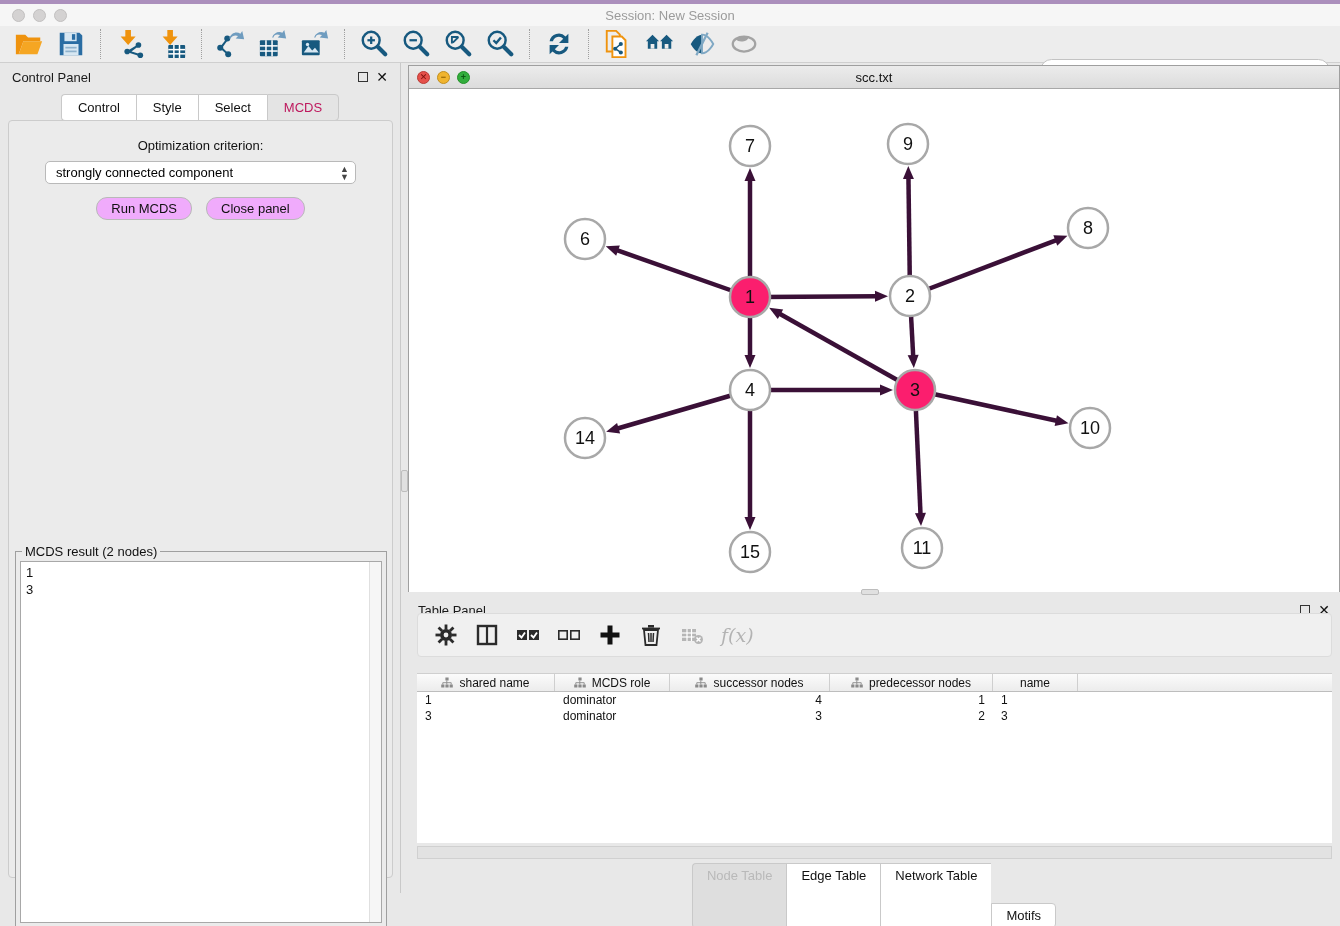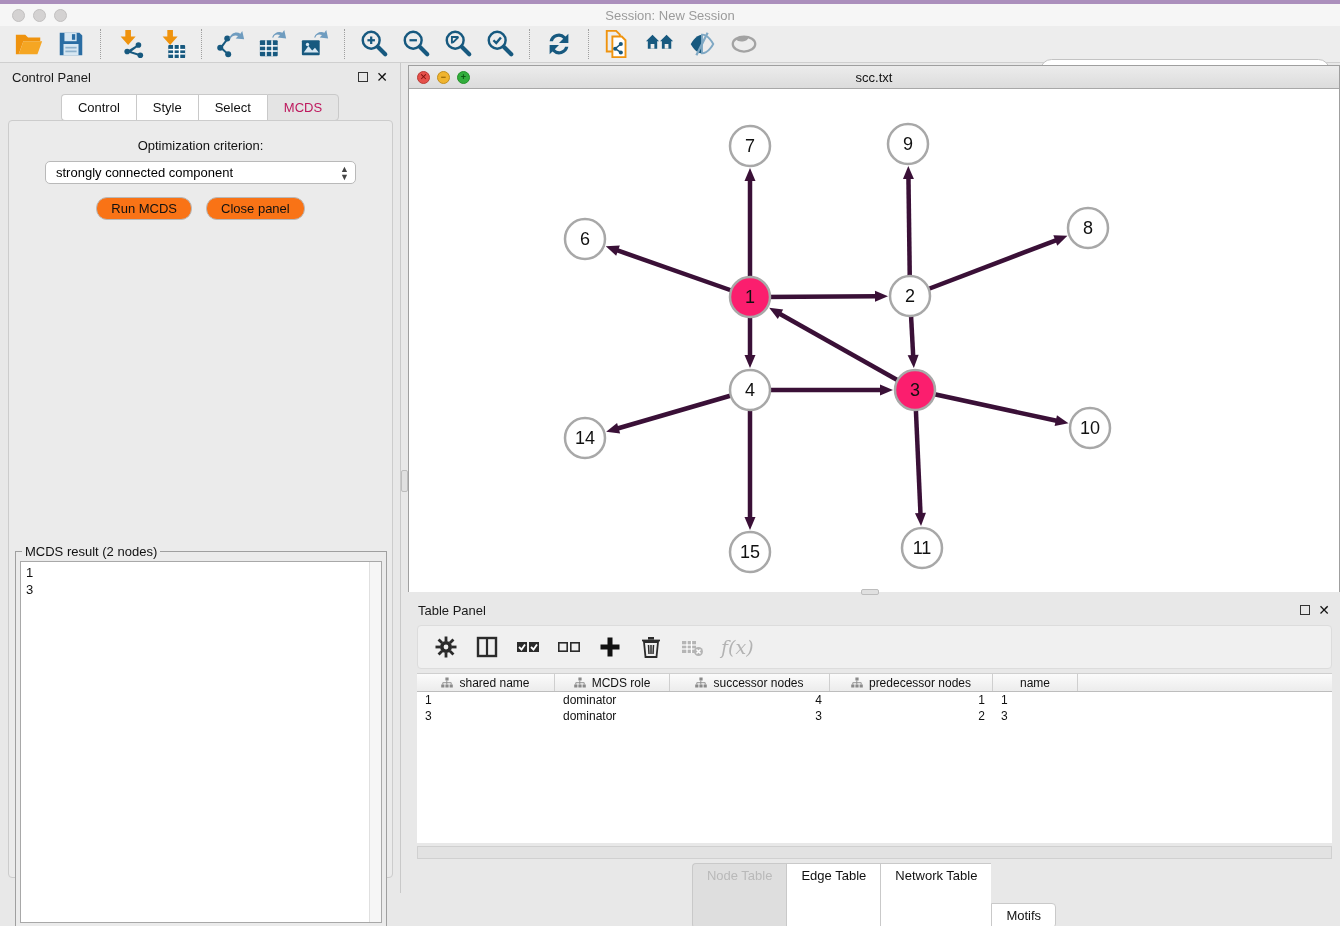--- a/index.html
+++ b/index.html
@@ -31,21 +31,21 @@
   .cp-tabs { position:absolute; left:0; top:31px; width:100%; display:flex; justify-content:center; }
   .cp-tab { font-size:13px; padding:5px 16px; background:#fff; border:1px solid #c9c9c9; border-right:none; color:#111; cursor:pointer; }
   .cp-tab:first-child { border-radius:4px 0 0 4px; }
   .cp-tab:last-child { border-right:1px solid #c9c9c9; border-radius:0 4px 4px 0; }
   .cp-tab.selected { background:#e4e4e4; color:#be185d; }
   .cp-content { position:absolute; left:8px; top:57px; width:385px; height:758px; background:#ebebeb; border:1px solid #cccccc; border-radius:4px; }
   .opt-label { text-align:center; font-size:13px; margin-top:17px; color:#111; }
   .dropdown { margin:8px auto 0; width:311px; height:23px; background:#fff; border:1px solid #b9b9b9; border-radius:5px; display:flex; align-items:center; padding:0 6px 0 10px; font-size:13px; cursor:pointer; }
   .dd-stepper { margin-left:auto; font-size:9px; line-height:8px; color:#444; text-align:center; }
   .btn-row { display:flex; justify-content:center; gap:14px; margin-top:13px; }
-  .push-btn { background:#f97316; border:1px solid #b9b9b9; border-radius:11px; font-size:13px; padding:3px 14px; cursor:pointer; color:#111; }
+  .push-btn { background:#f0abfc; border:1px solid #b9b9b9; border-radius:11px; font-size:13px; padding:3px 14px; cursor:pointer; color:#111; }
   .result-box { position:absolute; left:6px; top:430px; width:372px; height:378px; border:1px solid #9f9f9f; background:#ebebeb; }
   .result-legend { position:absolute; left:6px; top:-8px; background:#ebebeb; padding:0 3px; font-size:13px; color:#111; }
   .result-area { position:absolute; left:4px; top:9px; right:4px; bottom:5px; background:#fff; border:1px solid #a8a8a8; font-size:13px; color:#111; padding:2px 5px; line-height:17px; overflow:hidden; }
   .result-scroll { position:absolute; right:0; top:0; bottom:0; width:12px; background:#f6f6f6; border-left:1px solid #e0e0e0; }
   .cp-splitter { position:absolute; left:401px; top:470px; width:7px; height:22px; background:#e0e0e0; border:1px solid #bdbdbd; border-radius:2px; }
 
   
   .net-window { position:absolute; left:408px; top:65px; width:932px; height:527px; border:1px solid #9f9f9f; background:#fff; }
   .net-titlebar { height:23px; background:linear-gradient(#ececec,#dcdcdc); border-bottom:1px solid #a8a8a8; display:flex; align-items:center; position:relative; }
   .net-lights { display:flex; gap:7px; margin-left:8px; }
@@ -54,21 +54,21 @@
   .nlight.yellow { background:#f0b42f; border:1px solid #c28f1e; color:#8a5d00; }
   .nlight.green { background:#32ad3c; border:1px solid #239129; color:#0c5a12; }
   .net-title { position:absolute; left:0; right:0; text-align:center; font-size:13px; color:#111; }
   .net-canvas { position:relative; width:100%; height:503px; background:#fff; }
   .net-canvas svg { position:absolute; left:0; top:0; }
   .net-splitter-bottom { position:absolute; left:452px; bottom:-4px; width:18px; height:6px; background:#e0e0e0; border:1px solid #bdbdbd; border-radius:2px; }
 
   
   .table-panel { position:absolute; left:408px; top:597px; width:932px; height:296px; }
   .tp-header { height:26px; display:flex; align-items:center; padding:0 10px; }
-  .tp-toolbar { position:absolute; left:9px; top:28px; width:915px; height:44px; background:#f0f0f0; border:1px solid #dcdcdc; border-radius:4px; display:flex; align-items:center; gap:17px; padding:0 16px; }
+  .tp-toolbar { position:absolute; left:9px; top:16px; width:915px; height:44px; background:#f0f0f0; border:1px solid #dcdcdc; border-radius:4px; display:flex; align-items:center; gap:17px; padding:0 16px; }
   .tp-toolbar .icon { width:24px; height:24px; cursor:pointer; }
   .fx-label { font-size:19px; font-style:italic; color:#b3b3b3; font-family:"DejaVu Serif",serif; cursor:default; }
   .tp-table { position:absolute; left:9px; top:76px; width:915px; height:170px; background:#fff; overflow:hidden; }
   .thead-row { display:flex; height:19px; background:linear-gradient(#fbfbfb,#ececec); border-top:1px solid #cfcfcf; border-bottom:1px solid #bdbdbd; }
   .th-cell { display:flex; align-items:center; justify-content:center; gap:6px; border-right:1px solid #cfcfcf; font-size:12px; color:#111; cursor:pointer; }
   .tbody-row { display:flex; height:16px; }
   .td-cell { font-size:12px; color:#111; padding:1px 8px; }
   .tp-scrollstrip { position:absolute; left:9px; top:249px; width:915px; height:13px; background:#e2e2e2; border:1px solid #d0d0d0; }
   .tp-tabs { position:absolute; left:0; top:266px; width:100%; display:flex; justify-content:center; }
   .tp-tab { font-size:13px; padding:4px 14px; background:#fff; border:1px solid #c9c9c9; border-right:none; color:#111; cursor:pointer; }

